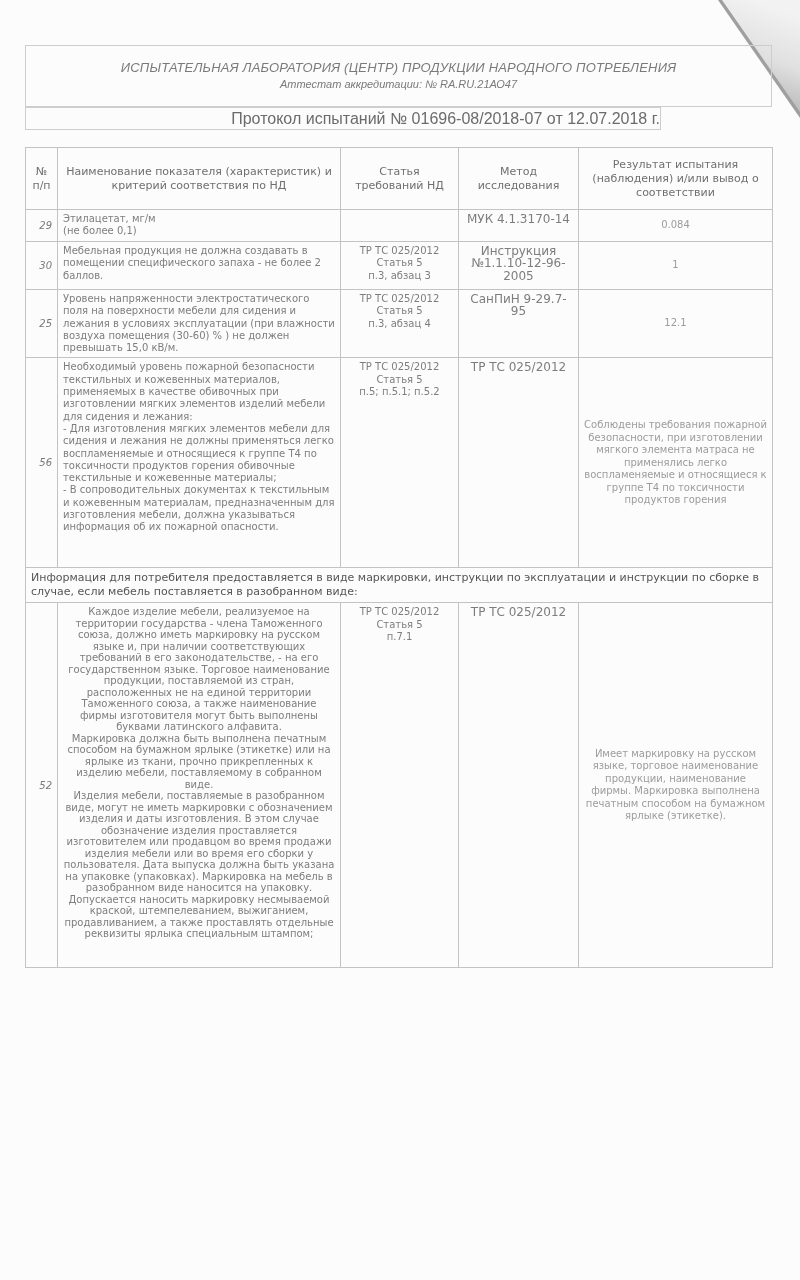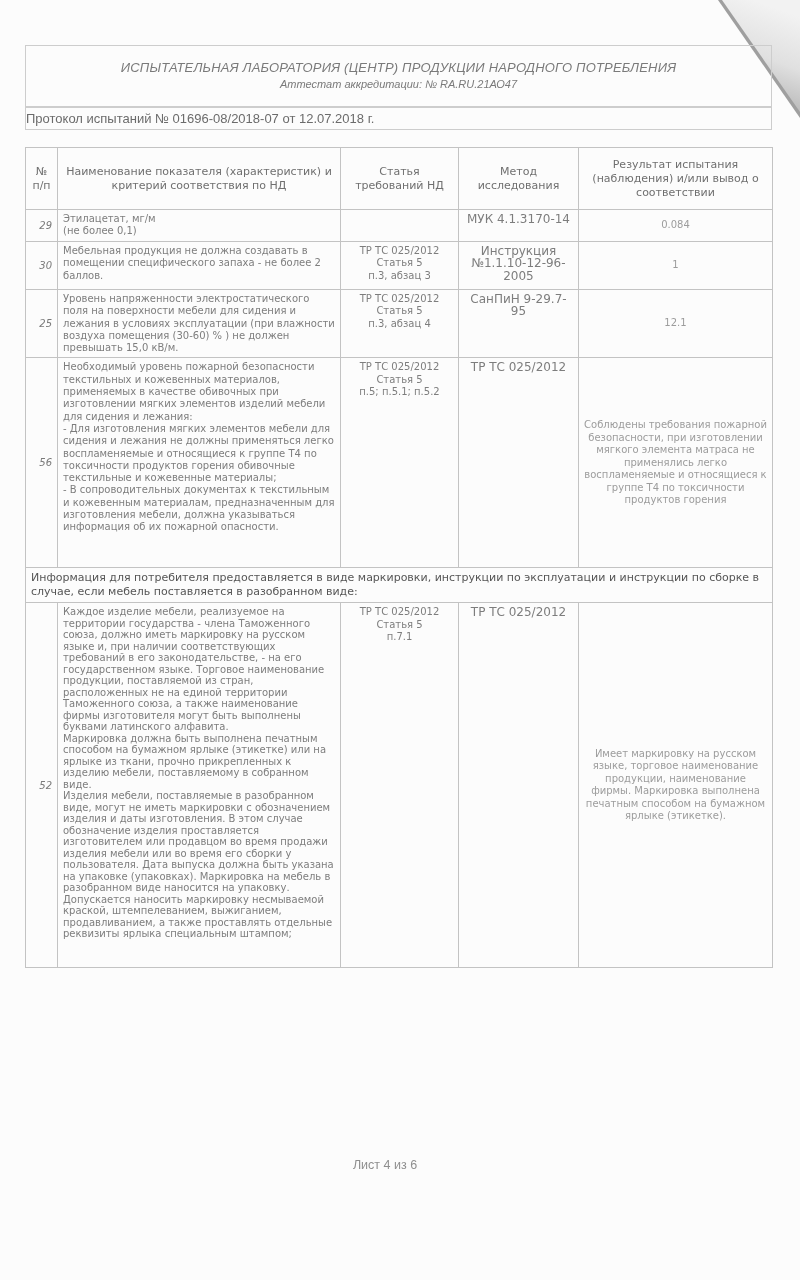--- a/index.html
+++ b/index.html
@@ -32,24 +32,24 @@
     display:flex; flex-direction:column; justify-content:center;
     text-align:center;
     color:#7a7a7a;
     font-family:"Liberation Sans","DejaVu Sans",sans-serif;
     font-style:italic;
   }
   .lab-line { font-size:13px; line-height:15.5px; letter-spacing:0.2px; }
   .lab-accr { font-size:11px; line-height:16px;text-align:center; }
 
   .protocol-box {
-    position:absolute; left:25px; top:107px; width:747px; height:23px;
+    position:absolute; left:25px; top:107px; width:636px; height:23px;
     border:1px solid #cdcdcd;
-    display:flex; align-items:center; justify-content:flex-start;
-    color:#6b6b6b; font-size:13px;
+    display:flex; align-items:center; justify-content:flex-end;
+    color:#6b6b6b; font-size:16px;
     font-family:"Liberation Sans","DejaVu Sans",sans-serif;
   }
 
   
   table.results {
     position:absolute; left:25px; top:147px; width:747px;
     border-collapse:collapse; table-layout:fixed;
   }
   table.results td, table.results th {
     border:1px solid #c3c3c3;
@@ -66,21 +66,21 @@
   td.c-name { vertical-align:top; text-align:left;  font-size:10px; line-height:12.3px; color:#7d7d7d; }
   td.c-req  { vertical-align:top; text-align:center; font-size:10px; line-height:12.3px; color:#7d7d7d; }
   td.c-meth { vertical-align:top; text-align:center; font-size:12px; line-height:12.3px; color:#7d7d7d; }
   td.c-res  { vertical-align:middle; text-align:center; font-size:10px; line-height:12.5px; color:#9c9c9c; }
   tr.r29 { height:32px; }
   tr.r30 { height:48px; }
   tr.r31 { height:62px; }
   tr.r32 { height:210px; }
   tr.r-info { height:33px; }
   tr.r33 { height:365px; }
-  tr.r33 td.c-name { font-size:10px; line-height:11.5px; }
+  tr.r33 td.c-name { font-size:10px; line-height:11.5px;text-align:center; }
   td.c-info {
     vertical-align:top; text-align:left;
     font-size:11px; line-height:14px; font-weight:bold; color:#555555;
     padding:2px 3px;
   }
 
   .footer {
     position:absolute; left:25px; top:1158px; width:720px;
     text-align:center; color:#8f8f8f; font-size:12.5px;
     font-family:"Liberation Sans","DejaVu Sans",sans-serif;
@@ -176,15 +176,14 @@
 Допускается наносить маркировку несмываемой краской, штемпелеванием, выжиганием, продавливанием, а также проставлять отдельные реквизиты ярлыка специальным штампом;</td>
       <td class="c-req">ТР ТС 025/2012
 Статья 5
 п.7.1</td>
       <td class="c-meth">ТР ТС 025/2012</td>
       <td class="c-res">Имеет маркировку на русском языке, торговое наименование продукции, наименование фирмы. Маркировка выполнена печатным способом на бумажном ярлыке (этикетке).</td>
     </tr>
   </tbody>
     </table>
 
-  <div class="footer">Лист 4 из 6</div>
 
 </div>
 
 </body></html>

